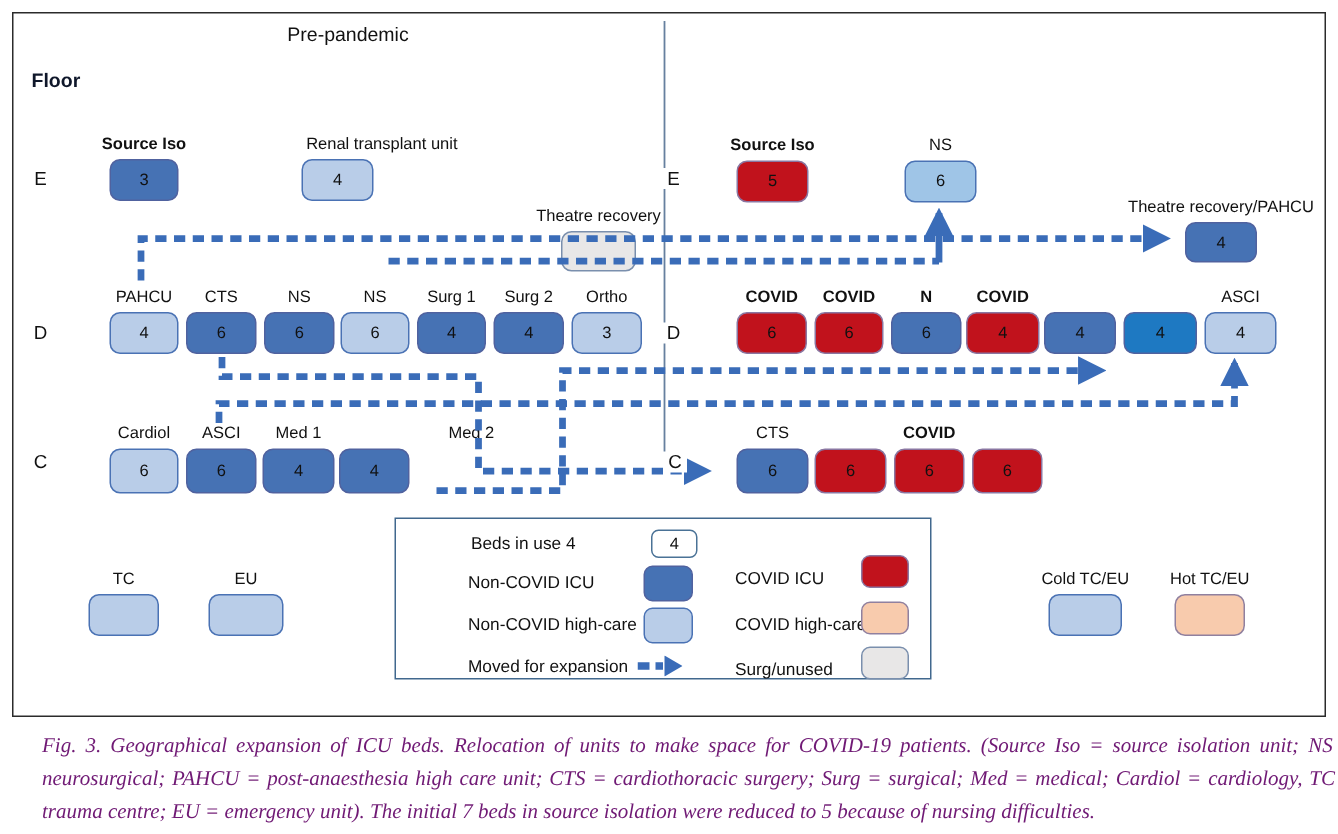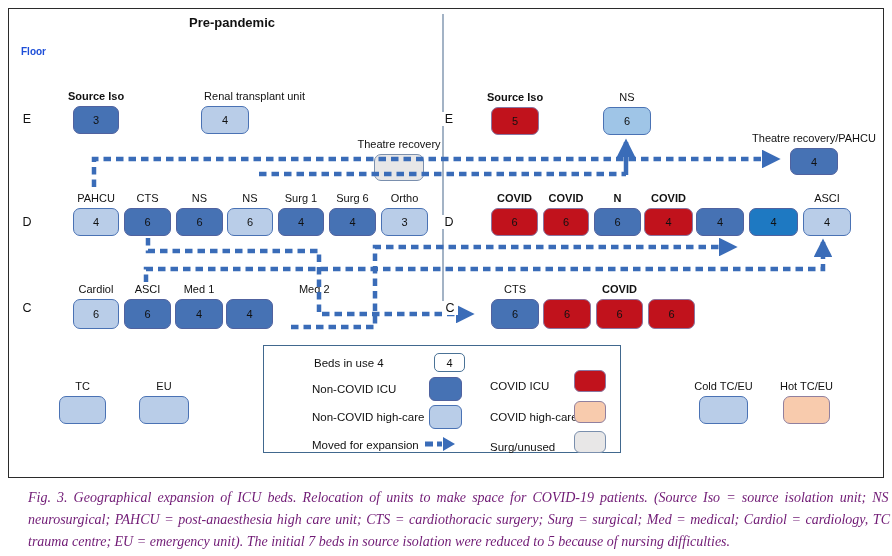--- a/index.html
+++ b/index.html
@@ -1,20 +1,20 @@
 <!DOCTYPE html>
 <html><head>
 <meta charset="utf-8">
 <style>
   html,body{margin:0;padding:0;background:#fff;}
   body{font-family:"Liberation Sans", sans-serif; -webkit-font-smoothing:antialiased;}
   .page{position:relative;width:892px;height:556px;background:#fff;overflow:hidden;}
   .fig{position:absolute;left:8px;top:8px;width:874px;height:468px;border:1.6px solid #2b2b2b;background:#fff;}
-  .hdr{position:absolute;top:6px;width:220px;text-align:center;font-weight:bold;font-size:13px;color:#111;}
-  .floor-word{position:absolute;left:12px;top:37px;font-weight:bold;font-size:10px;color:#1d4ed8;}
+  .hdr{position:absolute;top:6px;width:220px;text-align:center;font-weight:normal;font-size:13px;color:#111;}
+  .floor-word{position:absolute;left:12px;top:37px;font-weight:bold;font-size:13px;color:#0f172a;}
   .floor-letter{position:absolute;width:16px;height:14px;line-height:14px;text-align:center;
     font-size:12.5px;color:#111;background:#fff;}
   .unit-box{position:absolute;border-radius:7px;box-sizing:border-box;
     display:flex;align-items:center;justify-content:center;font-size:11px;color:#111;}
   .unit-label{position:absolute;width:160px;text-align:center;font-size:11px;color:#111;height:14px;line-height:14px;}
   .unit-label.b{font-weight:bold;}
   svg.overlay{position:absolute;left:0;top:0;pointer-events:none;}
   .legend{position:absolute;box-sizing:border-box;border:1.5px solid #41688e;background:#fff;}
   .lg-text{position:absolute;font-size:11.5px;color:#111;height:14px;line-height:14px;white-space:nowrap;}
   .lg-swatch{position:absolute;border-radius:6px;box-sizing:border-box;}
@@ -57,21 +57,21 @@
         <span>6</span>
       </div>
       <div class="unit-label" style="left: 161px; top: 182px;">NS</div>
       <div class="unit-box" style="left: 269px; top: 199px; width: 46px; height: 28px; background: rgb(70, 114, 180); border: 1.5px solid rgb(80, 98, 159);">
         <span>4</span>
       </div>
       <div class="unit-label" style="left: 212px; top: 182px;">Surg 1</div>
       <div class="unit-box" style="left: 320px; top: 199px; width: 47px; height: 28px; background: rgb(70, 114, 180); border: 1.5px solid rgb(80, 98, 159);">
         <span>4</span>
       </div>
-      <div class="unit-label" style="left: 263.5px; top: 182px;">Surg 6</div>
+      <div class="unit-label" style="left: 263.5px; top: 182px;">Surg 2</div>
       <div class="unit-box" style="left: 372px; top: 199px; width: 47px; height: 28px; background: rgb(185, 205, 232); border: 1.5px solid rgb(74, 114, 180);">
         <span>3</span>
       </div>
       <div class="unit-label" style="left: 315.5px; top: 182px;">Ortho</div>
       <div class="unit-box" style="left: 64px; top: 290px; width: 46px; height: 30px; background: rgb(185, 205, 232); border: 1.5px solid rgb(74, 114, 180);">
         <span>6</span>
       </div>
       <div class="unit-label" style="left: 7px; top: 273px;">Cardiol</div>
       <div class="unit-box" style="left: 115px; top: 290px; width: 47px; height: 30px; background: rgb(70, 114, 180); border: 1.5px solid rgb(80, 98, 159);">
         <span>6</span>

